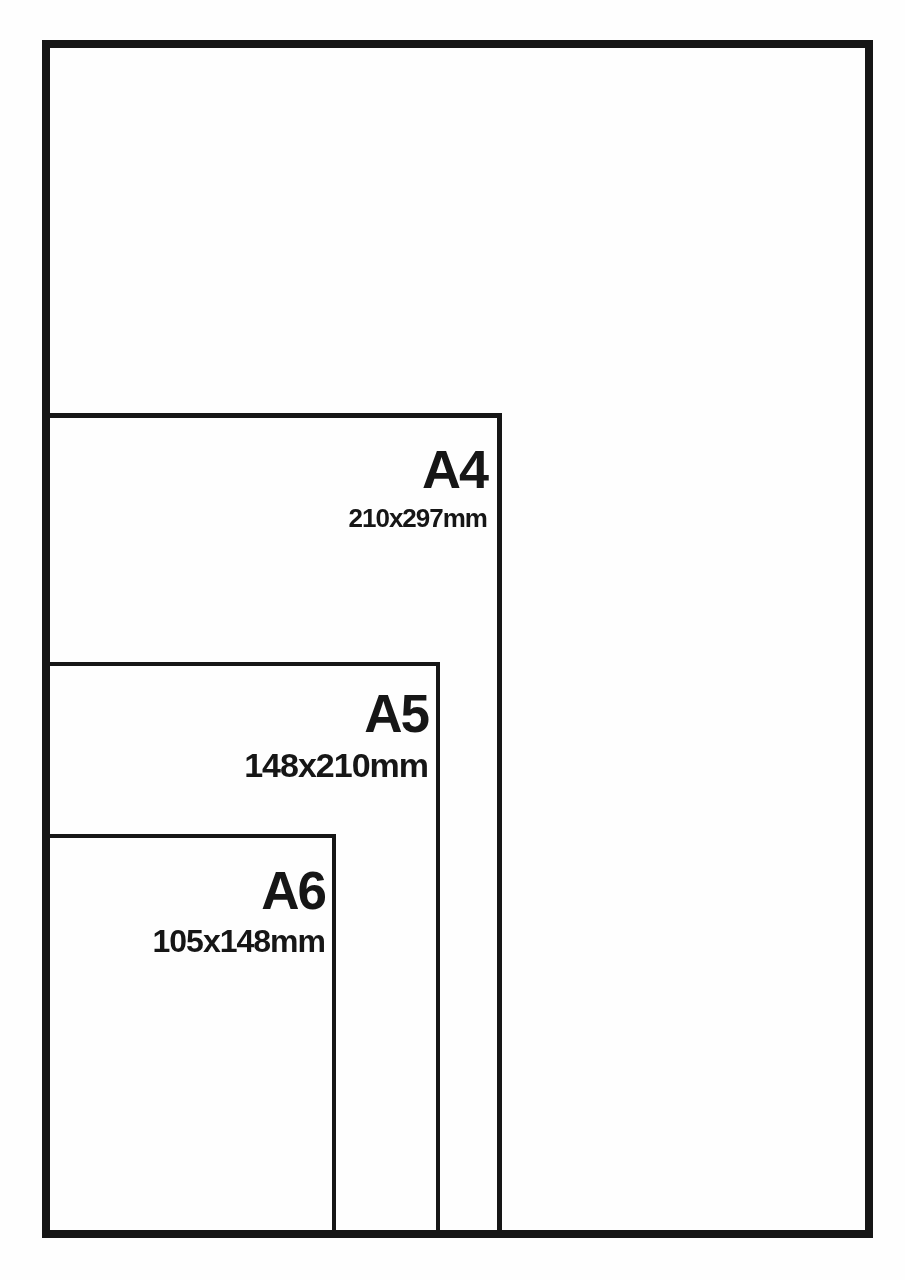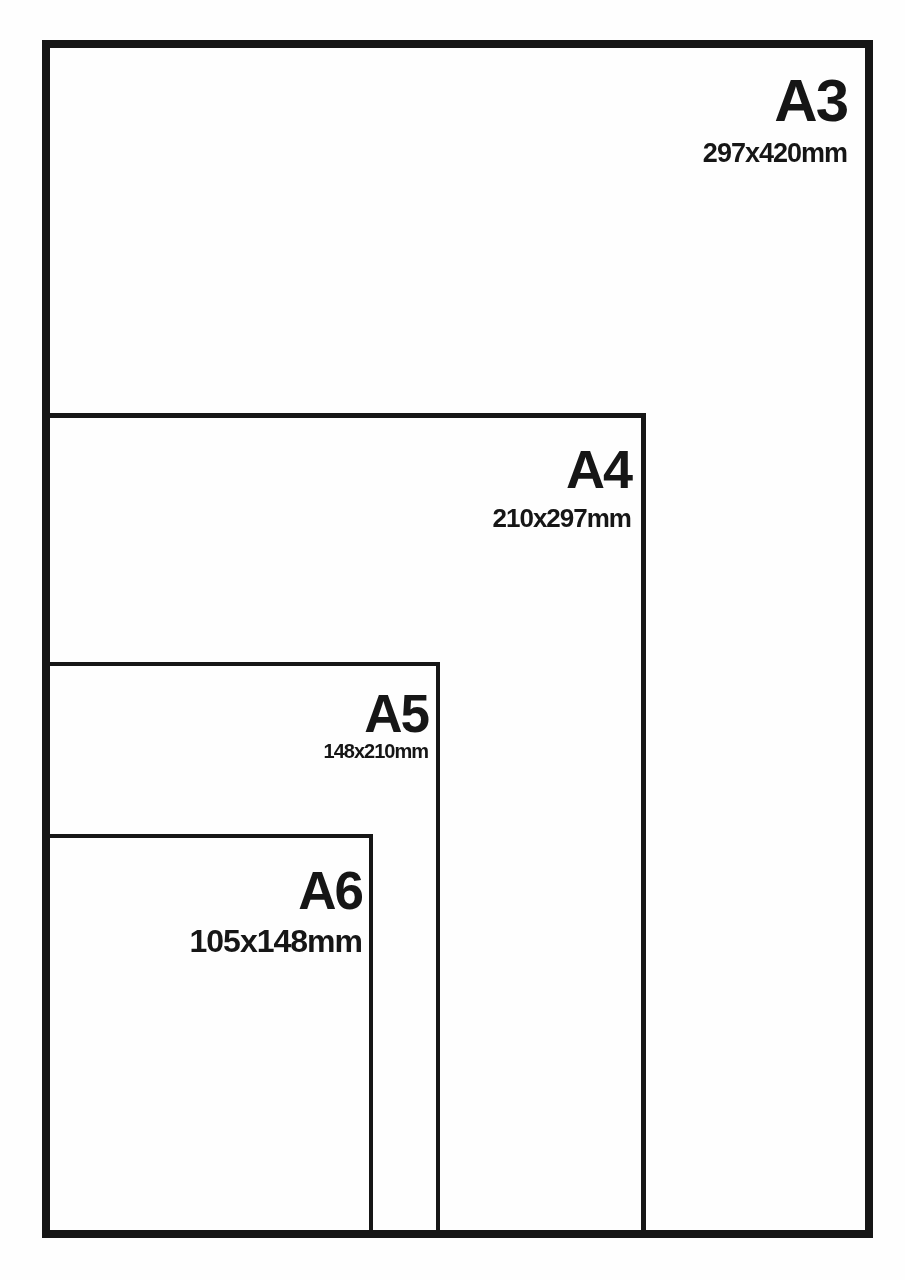--- a/index.html
+++ b/index.html
@@ -21,23 +21,23 @@
     background: transparent;
   }
 
   
   .panel {
     position: absolute;
     left: 0; bottom: 0;
     border: 0 solid var(--ink);
     background: transparent;
   }
-  .panel-a4 { width: 596px; height: 817px; border-top-width: 5px; border-right-width: 5px; margin-top: 27px; }
+  .panel-a4 { width: 452px; height: 817px; border-top-width: 5px; border-right-width: 5px; margin-top: 27px; }
   .panel-a5 { width: 390px; height: 568px; border-top-width: 4px; border-right-width: 4px; padding-left: 44px; }
-  .panel-a6 { width: 323px; height: 396px; border-top-width: 4px; border-right-width: 4px; }
+  .panel-a6 { width: 286px; height: 396px; border-top-width: 4px; border-right-width: 4px; }
 
   .label {
     position: absolute;
     text-align: right;
     color: var(--ink);
     white-space: nowrap;
   }
   .size-name {
     font-weight: bold;
     line-height: 0.95;
@@ -50,37 +50,33 @@
   .label-a3 { top: 24px; right: 18px; }
   .label-a3 .size-name { font-size: 60px; }
   .label-a3 .size-dims { font-size: 27px; margin-top: 9px; }
 
   .label-a4 { top: 26px; right: 10px; }
   .label-a4 .size-name { font-size: 54px; }
   .label-a4 .size-dims { font-size: 26px; margin-top: 8px; }
 
   .label-a5 { top: 23px; right: 8px; }
   .label-a5 .size-name { font-size: 53px; }
-  .label-a5 .size-dims { font-size: 20px; margin-top: 1px; }
+  .label-a5 .size-dims { font-size: 34px; margin-top: 7px; }
 
   .label-a6 { top: 28px; right: 7px; }
   .label-a6 .size-name { font-size: 53px; }
   .label-a6 .size-dims { font-size: 32px; margin-top: 7px; }
 </style>
 </head>
 <body>
 
 <div class="stage">
 
   <div class="rect-a3">
 
-    <div class="label label-a3">
-      <div class="size-name">A3</div>
-      <div class="size-dims">297x420mm</div>
-    </div>
 
     <div class="panel panel-a4">
       <div class="label label-a4">
         <div class="size-name">A4</div>
         <div class="size-dims">210x297mm</div>
       </div>
     </div>
 
     <div class="panel panel-a5">
       <div class="label label-a5">

